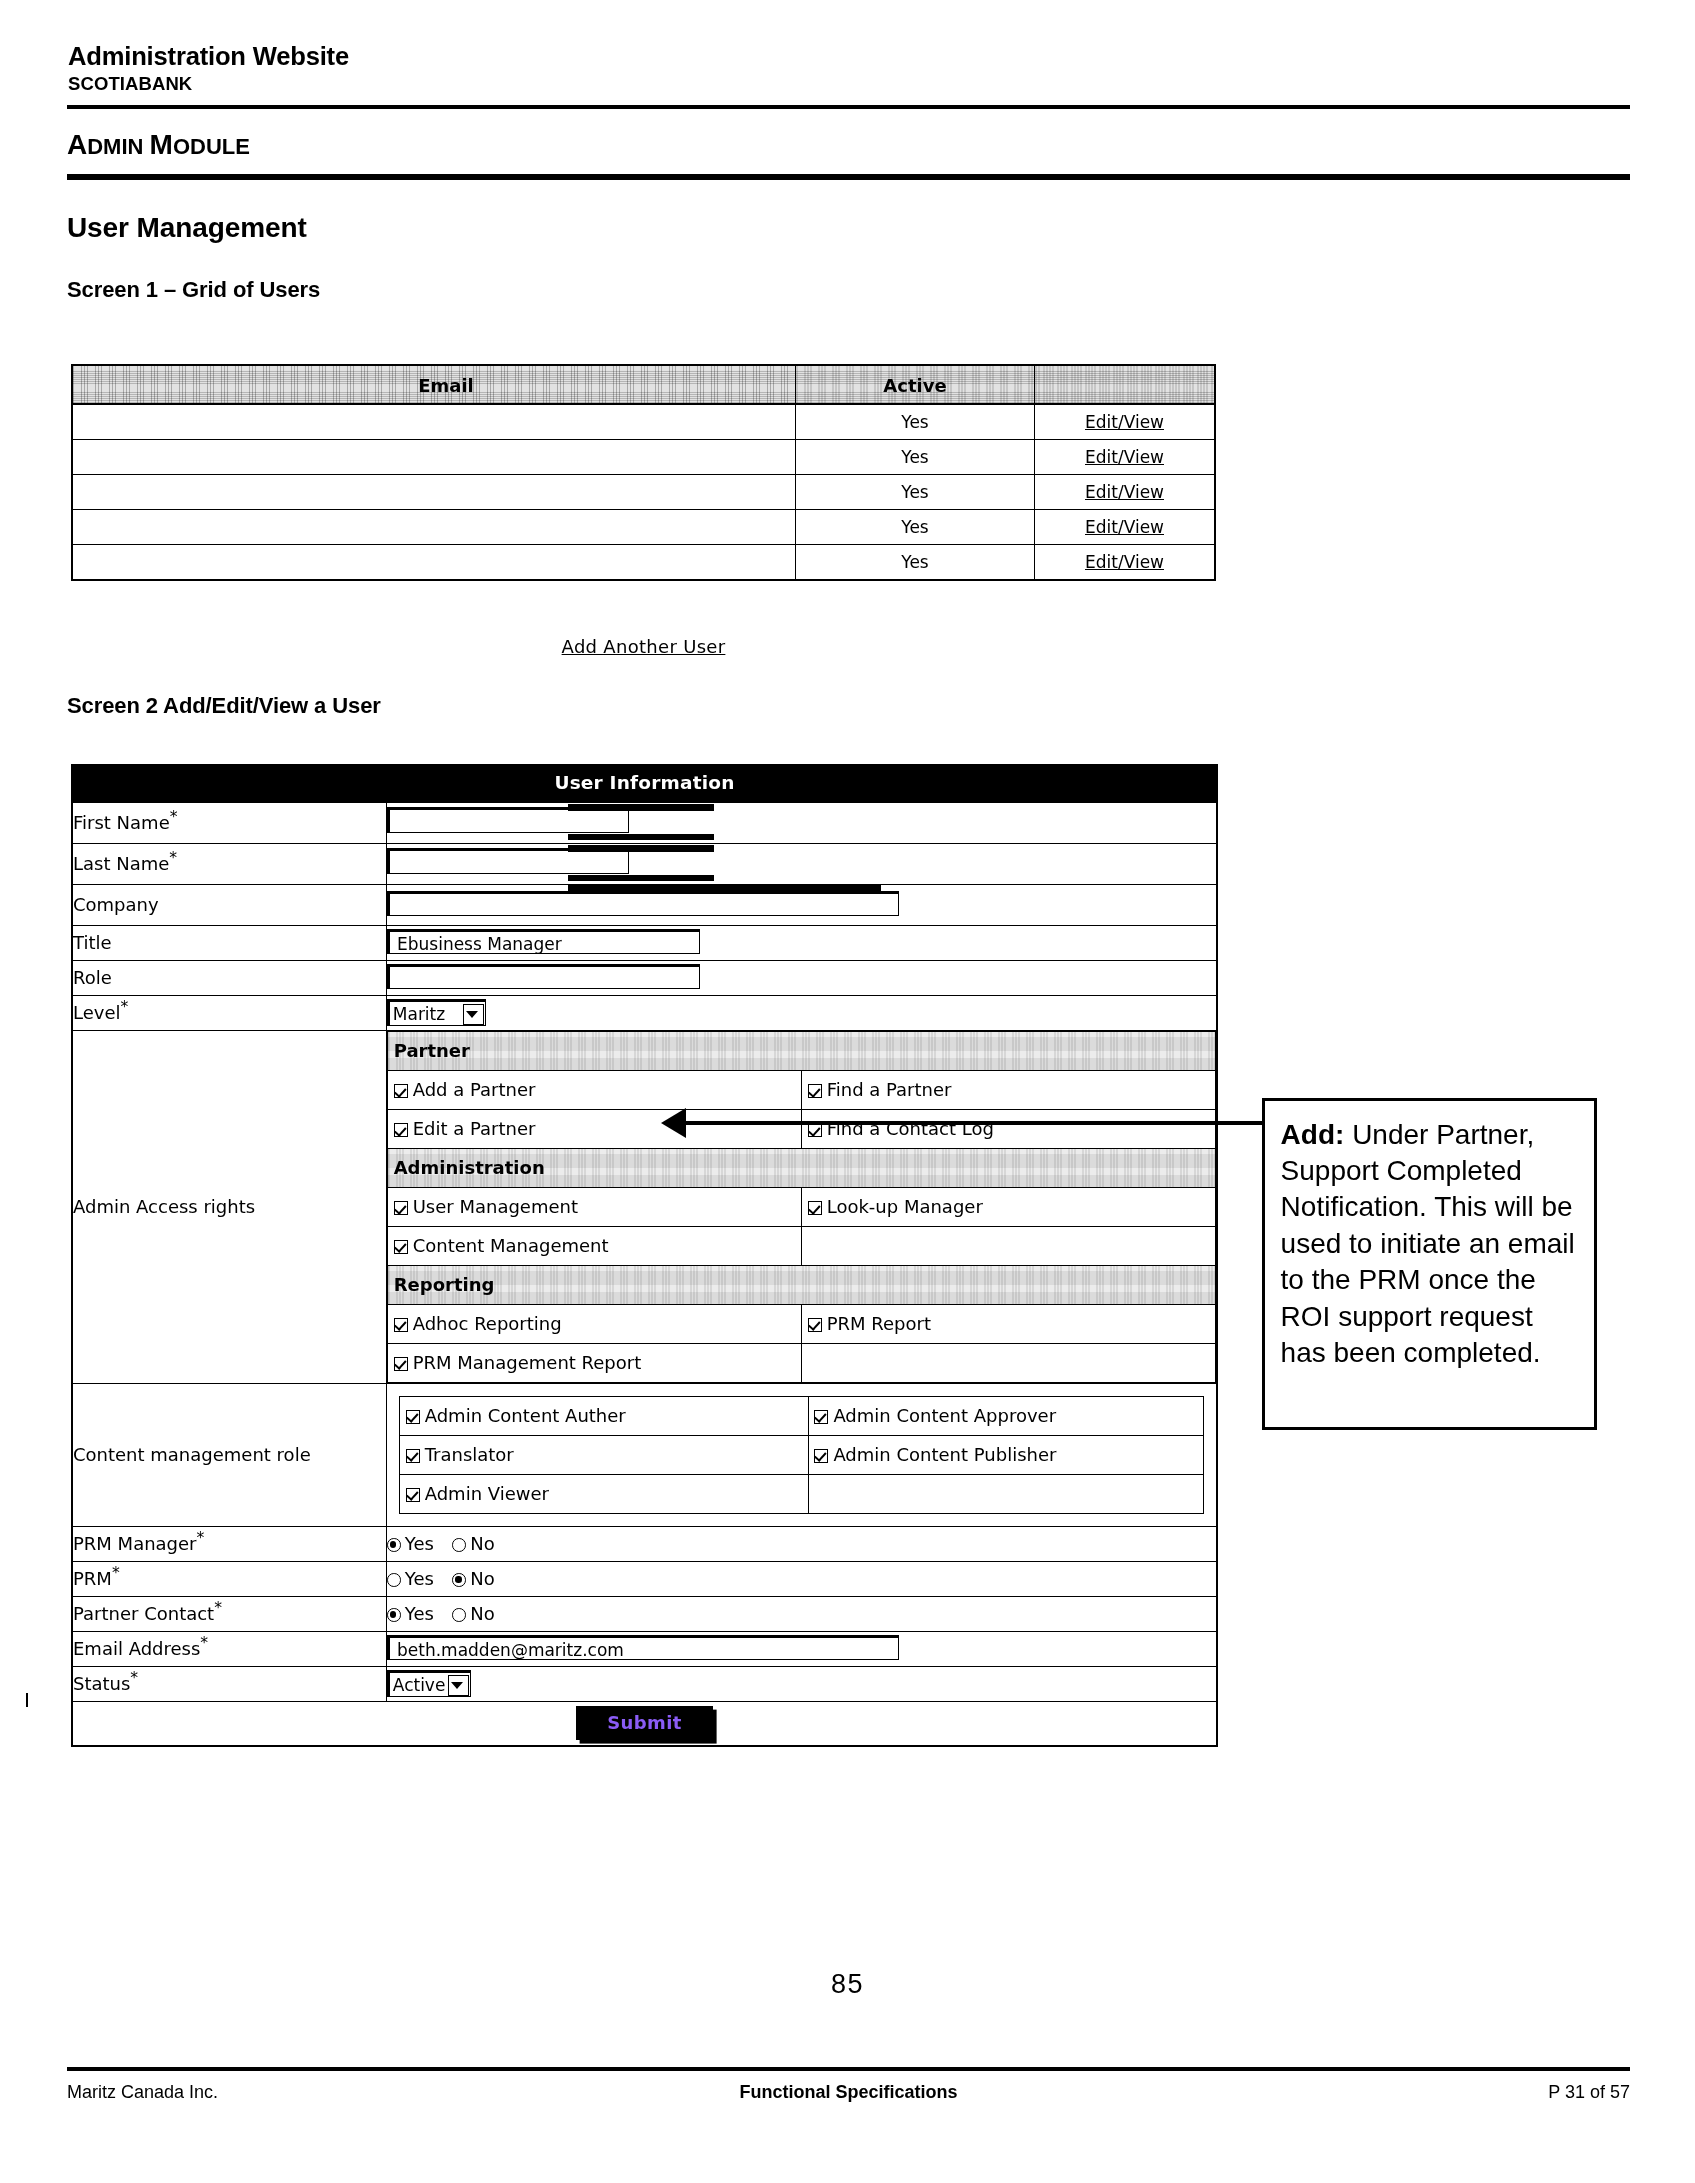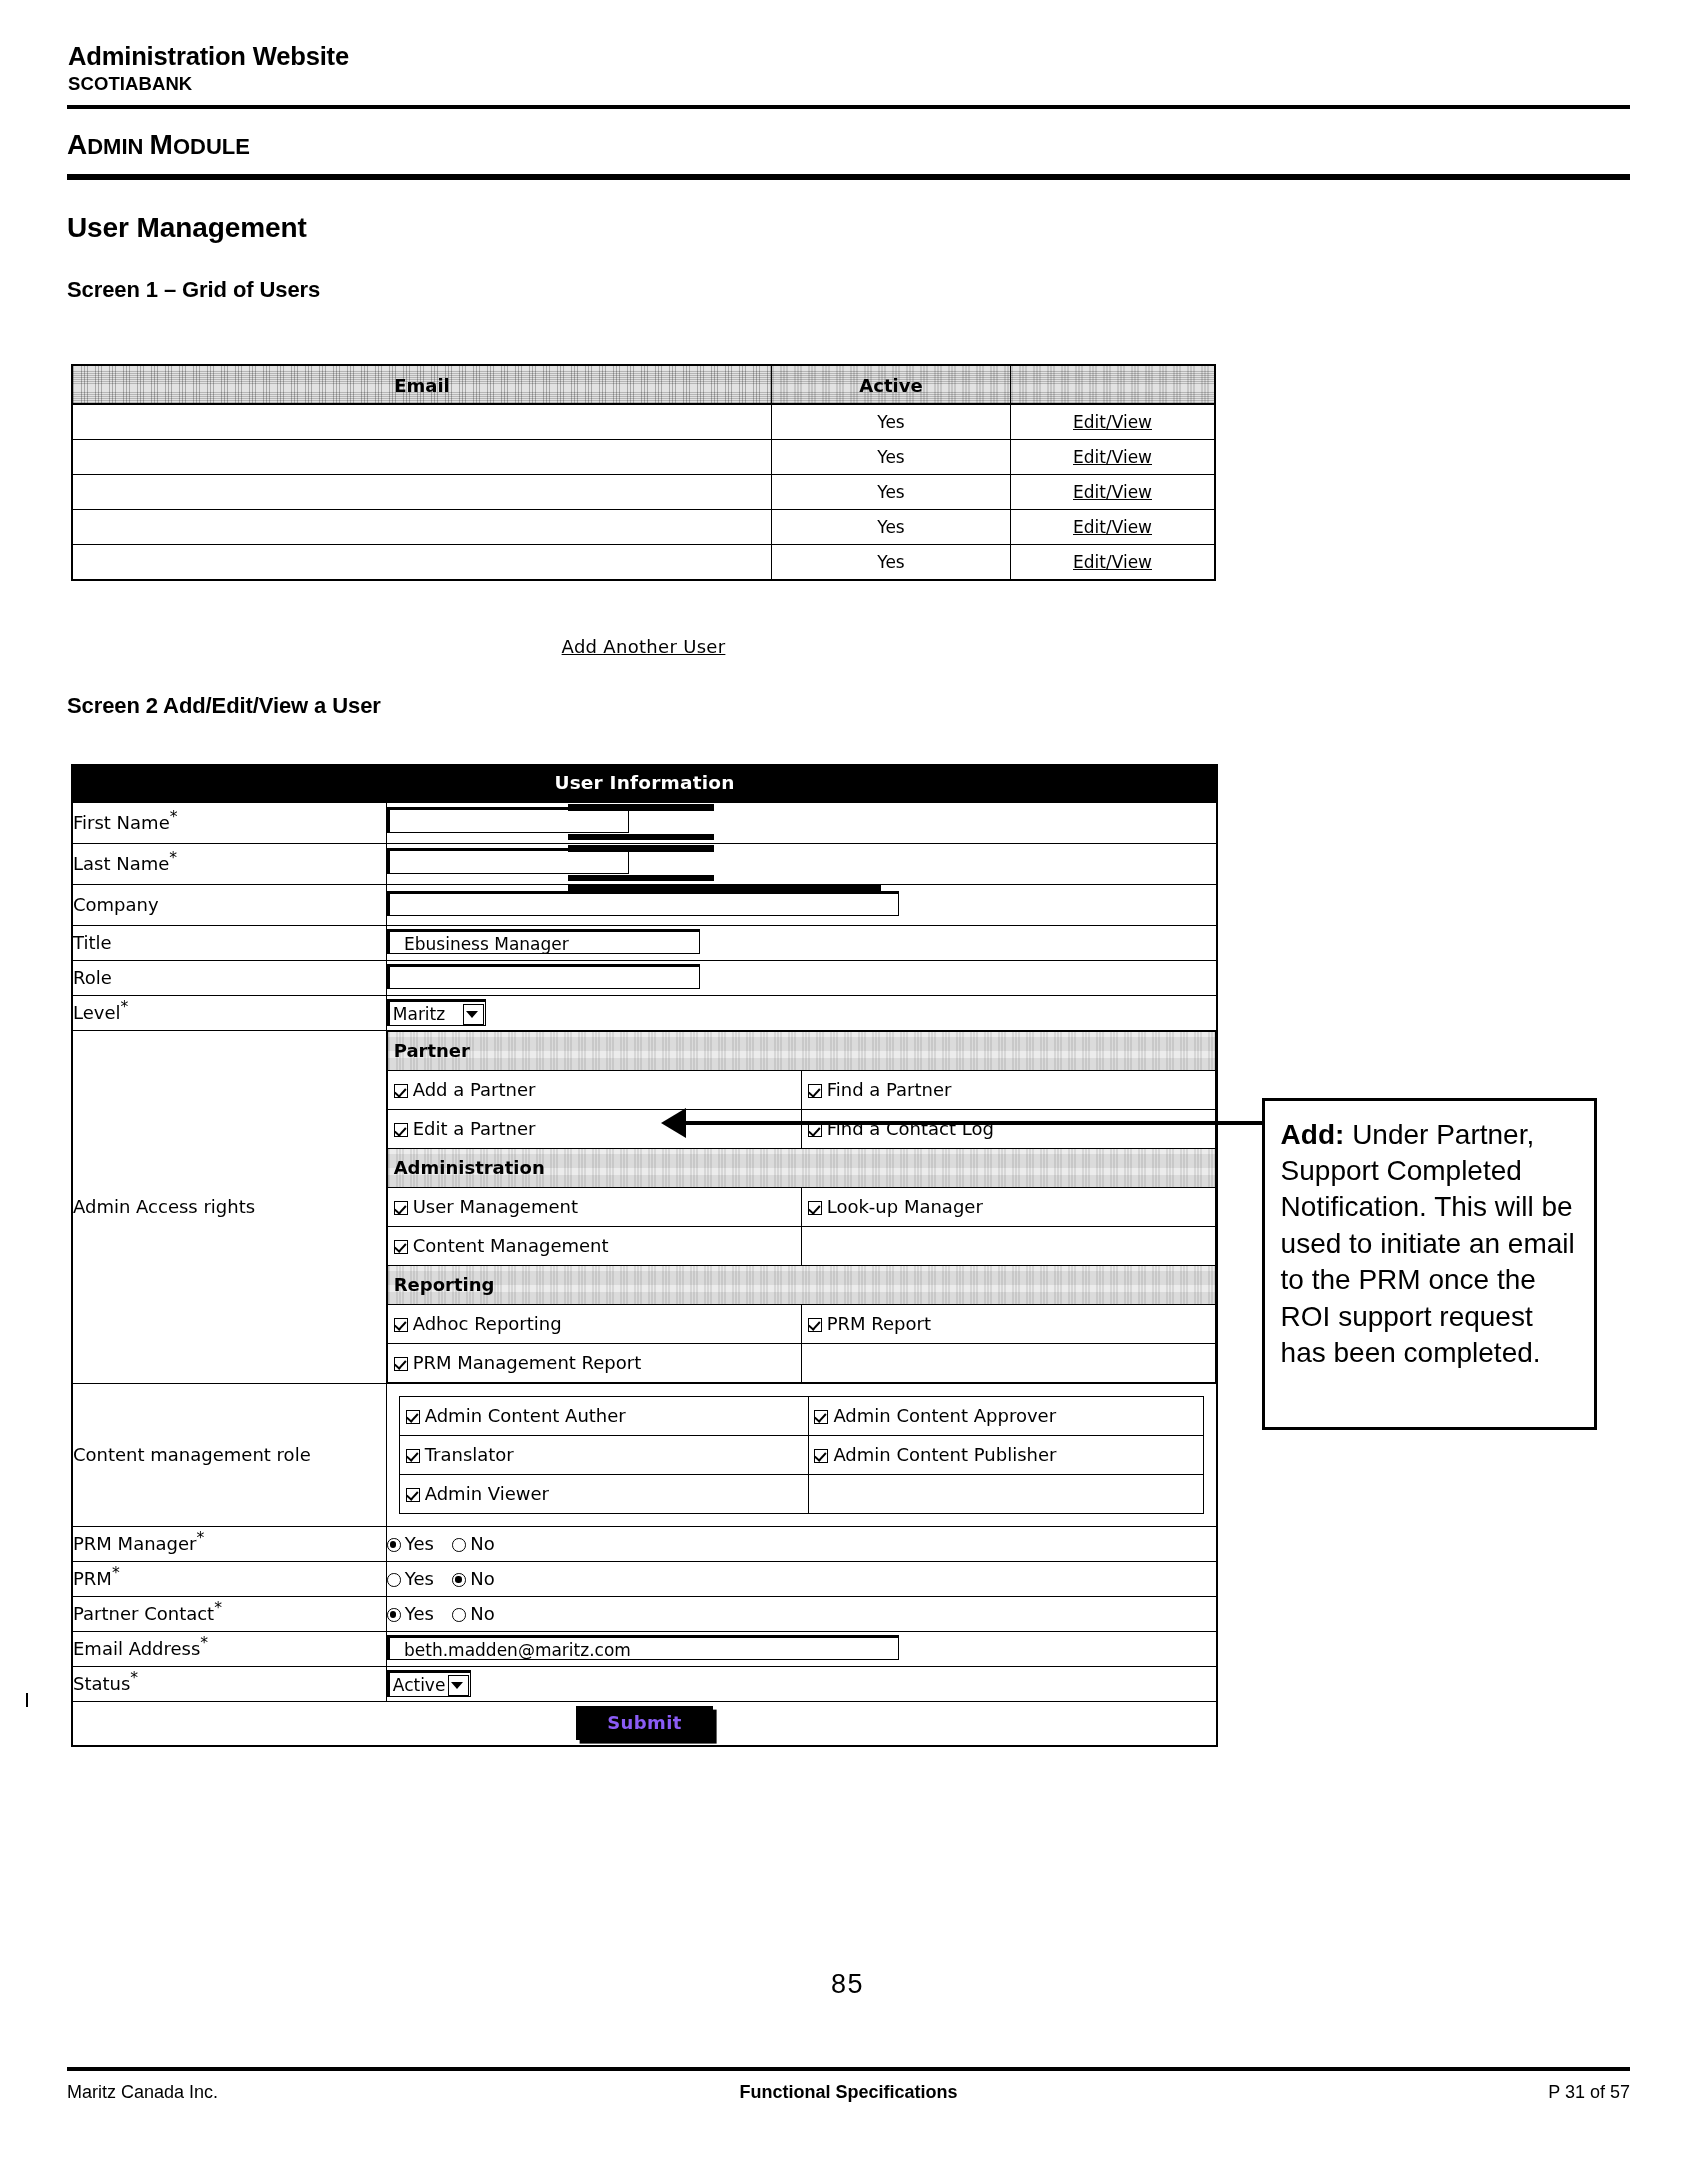--- a/index.html
+++ b/index.html
@@ -193,21 +193,21 @@
   
   .tbox {
     display: inline-block;
     border: 1.4px solid #000;
     border-top-width: 3.6px;
     border-left-width: 3.6px;
     background: #fff;
     height: 25.6px;
     line-height: 25.6px;
     font-size: 17px;
-    padding: 0 14px;
+    padding: 0 7px;
     box-sizing: border-box;
     overflow: hidden;
     white-space: nowrap;
     font-family: "DejaVu Sans", sans-serif;
   }
   .tbox.w-name  { width: 242px; }
   .tbox.w-comp  { width: 512px; }
   .tbox.w-title { width: 313px; }
   .tbox.w-email { width: 512px; }
 
@@ -417,21 +417,21 @@
   <div class="module-title"><span>A</span><span class="sc">DMIN </span><span>M</span><span class="sc">ODULE</span></div>
   <div class="rule-thick" style="left:67px; top:174px; width:1563px;"></div>
 
   <div class="h1">User Management</div>
   <div class="h2a">Screen 1 – Grid of Users</div>
 
   <div class="grid-wrap">
     <table class="grid-table">
       <thead>
         <tr>
-          <th style="width:698px;">Email</th>
+          <th style="width:698px;padding-left:24px;">Email</th>
           <th style="width:238px;">Active</th>
           <th style="width:auto;"></th>
         </tr>
       </thead>
       <tbody>
         <tr>
           <td class="email-cell"></td>
           <td>Yes</td>
           <td><span class="editview">Edit/View</span></td>
         </tr>

